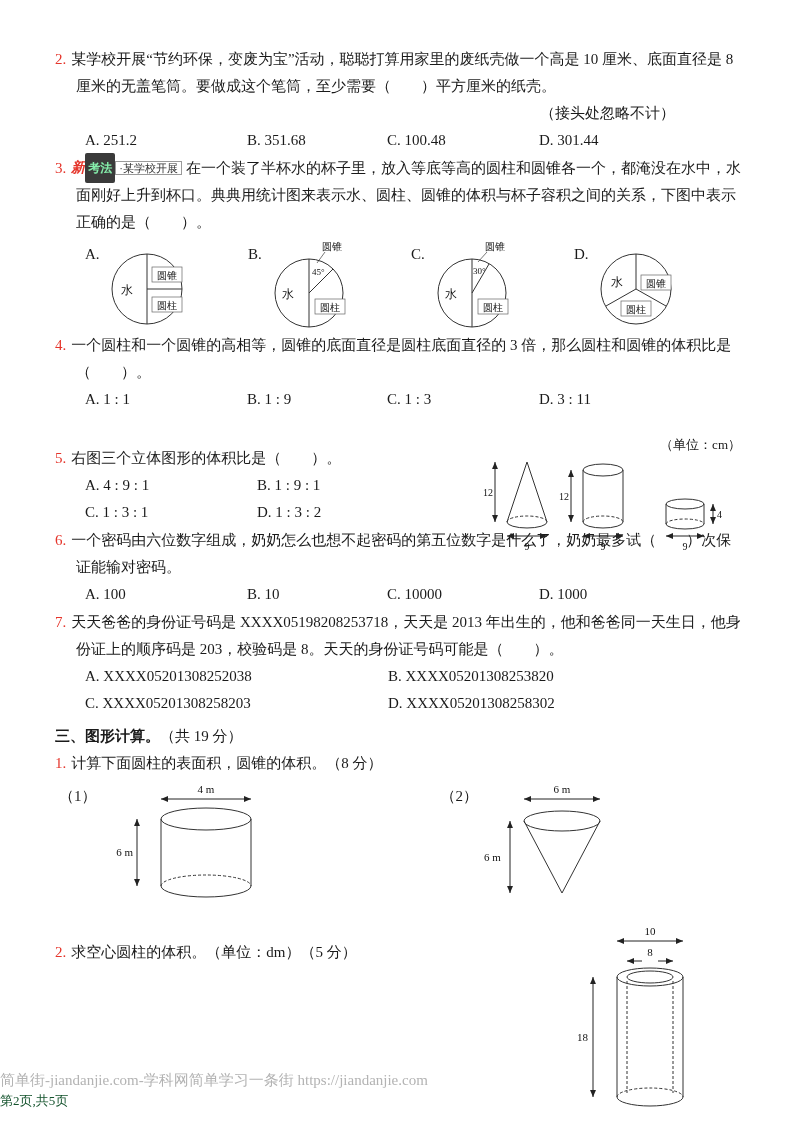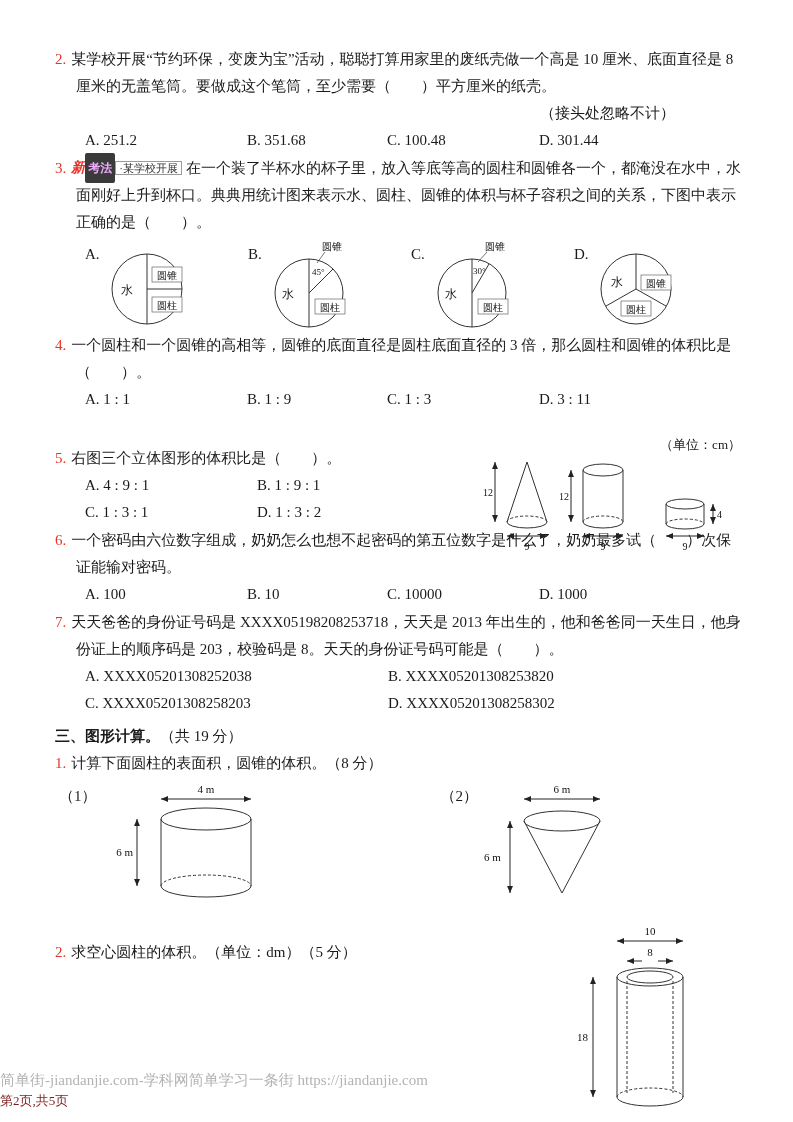--- a/index.html
+++ b/index.html
@@ -15,21 +15,21 @@
   .hang { padding-left:21px; text-indent:-21px; }
   .qnum { color:#e5352b; margin-right:5px; }
   .note-right { text-align:right; padding-right:68px; }
   .opts { display:flex; padding-left:30px; }
   .c1{width:162px}.c2{width:140px}.c3{width:152px}.c4{flex:1}
   .c-half{width:303px}
   .c-q5{width:172px}
   
   .badge { display:inline-block; text-indent:0; font-size:12px; vertical-align:1px; margin-right:4px; white-space:nowrap; }
   .badge-new { color:#e5352b; font-weight:bold; font-style:italic; font-size:14px; }
-  .badge-kaofa { background:#3a3a3a; color:#f0abfc; padding:8px 3px; border-radius:2px; font-weight:bold; }
+  .badge-kaofa { background:#3a3a3a; color:#86efac; padding:8px 3px; border-radius:2px; font-weight:bold; }
   .badge-tag { border:1px solid #9a9a9a; padding:0 3px; color:#333; font-size:11px; }
   
   .pie-row { display:flex; padding-left:30px; margin-top:3px; }
   .pie-item { display:flex; align-items:flex-start; width:163px; }
   .pletter { margin:2px 2px 0 0; }
   svg .shape { stroke:#333; stroke-width:1; fill:none; }
   svg .dim { stroke:#222; stroke-width:1; fill:none; }
   svg .leader { stroke:#555; stroke-width:.8; fill:none; }
   svg .dash { stroke-dasharray:3 2; }
   svg .lblbox { fill:#fff; stroke:#666; stroke-width:.7; }
@@ -45,21 +45,21 @@
   .sec-head .score { font-weight:normal; }
   .figrow { display:flex; align-items:flex-start; margin:4px 0 30px 4px; }
   .figitem { display:flex; align-items:flex-start; }
   .figitem + .figitem { margin-left:150px; }
   .figlabel { margin:2px 4px 0 0; }
   .s3q2wrap { position:relative; min-height:155px; }
   .s3q2fig { position:absolute; right:28px; top:-14px; }
   
   .footer { position:absolute; left:0; right:0; bottom:10px; text-align:left; }
   .watermark { color:#b3b3b3; font-size:15px; line-height:1.5; }
-  .pageinfo { color:#7f1d1d; font-size:13px; line-height:1.6; }
+  .pageinfo { color:#14532d; font-size:13px; line-height:1.6; }
 </style>
 </head>
 <body>
 
 <div class="page">
 
   <svg width="0" height="0" style="position:absolute">
     <defs>
       <marker id="ar" viewBox="0 0 10 10" refX="9" refY="5" markerWidth="8" markerHeight="8" orient="auto-start-reverse">
         <path d="M0,1.2 L9,5 L0,8.8 Z" fill="#222"></path>

